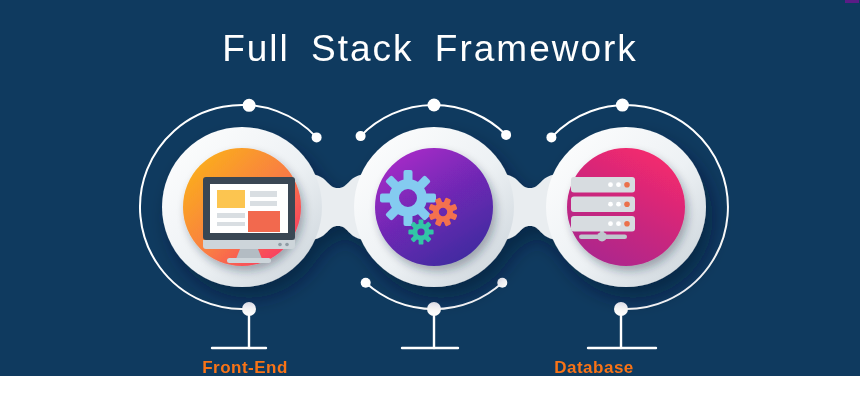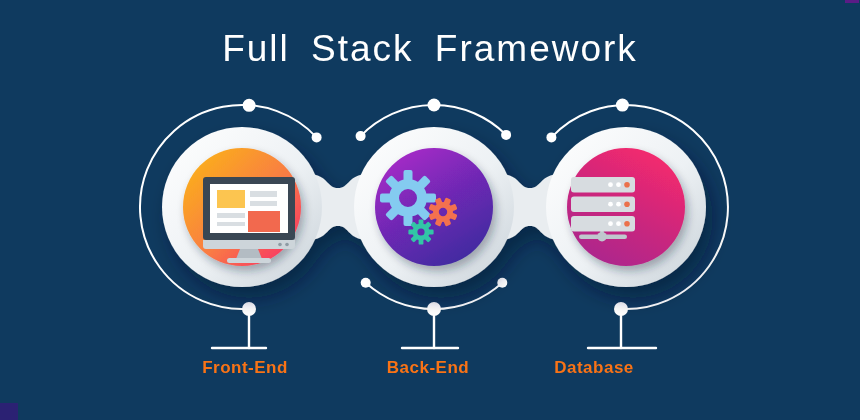--- a/index.html
+++ b/index.html
@@ -1,18 +1,18 @@
 <!DOCTYPE html>
 <html><head>
 <meta charset="utf-8">
 <style>
   html,body{margin:0;padding:0;}
   #stage{
     position:relative;
-    width:860px;height:420px;
+    width:860px;height:376px;
     overflow:hidden;
     background:#0F3A5F;
     font-family:"Liberation Sans", sans-serif;
   }
   .title{
     position:absolute;
     top:28px;left:0;width:860px;
     text-align:center;
     color:#FFFFFF;
     font-size:37px;
@@ -194,16 +194,15 @@
           <circle cx="618.5" cy="204.2" r="2.4" fill="#FFFFFF"></circle>
           <circle cx="627" cy="204.2" r="2.8" fill="#EB714B"></circle>
         <circle cx="610.5" cy="223.7" r="2.4" fill="#FFFFFF"></circle>
           <circle cx="618.5" cy="223.7" r="2.4" fill="#FFFFFF"></circle>
           <circle cx="627" cy="223.7" r="2.8" fill="#EB714B"></circle>
       </g>
     </g>
   </svg>
 
   <div class="node-label l0">Front-End</div>
-  <div class="node-label l1">Back-End</div>
   <div class="node-label l2">Database</div>
 
 </div>
 
 </body></html>

